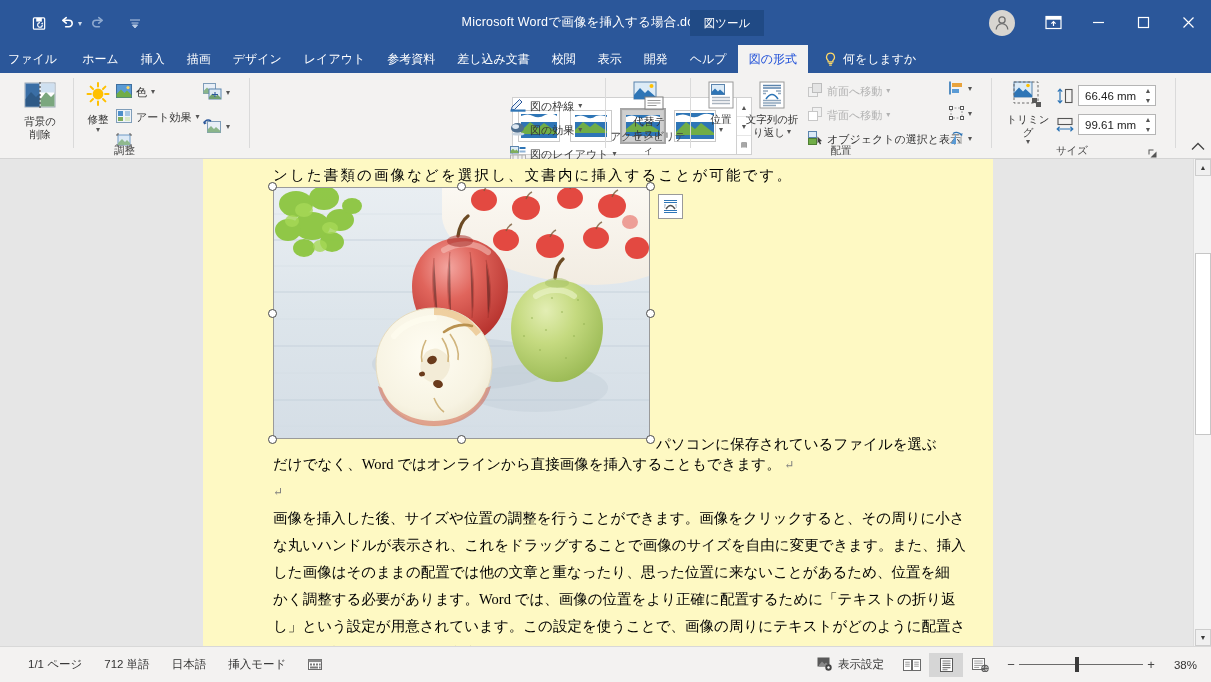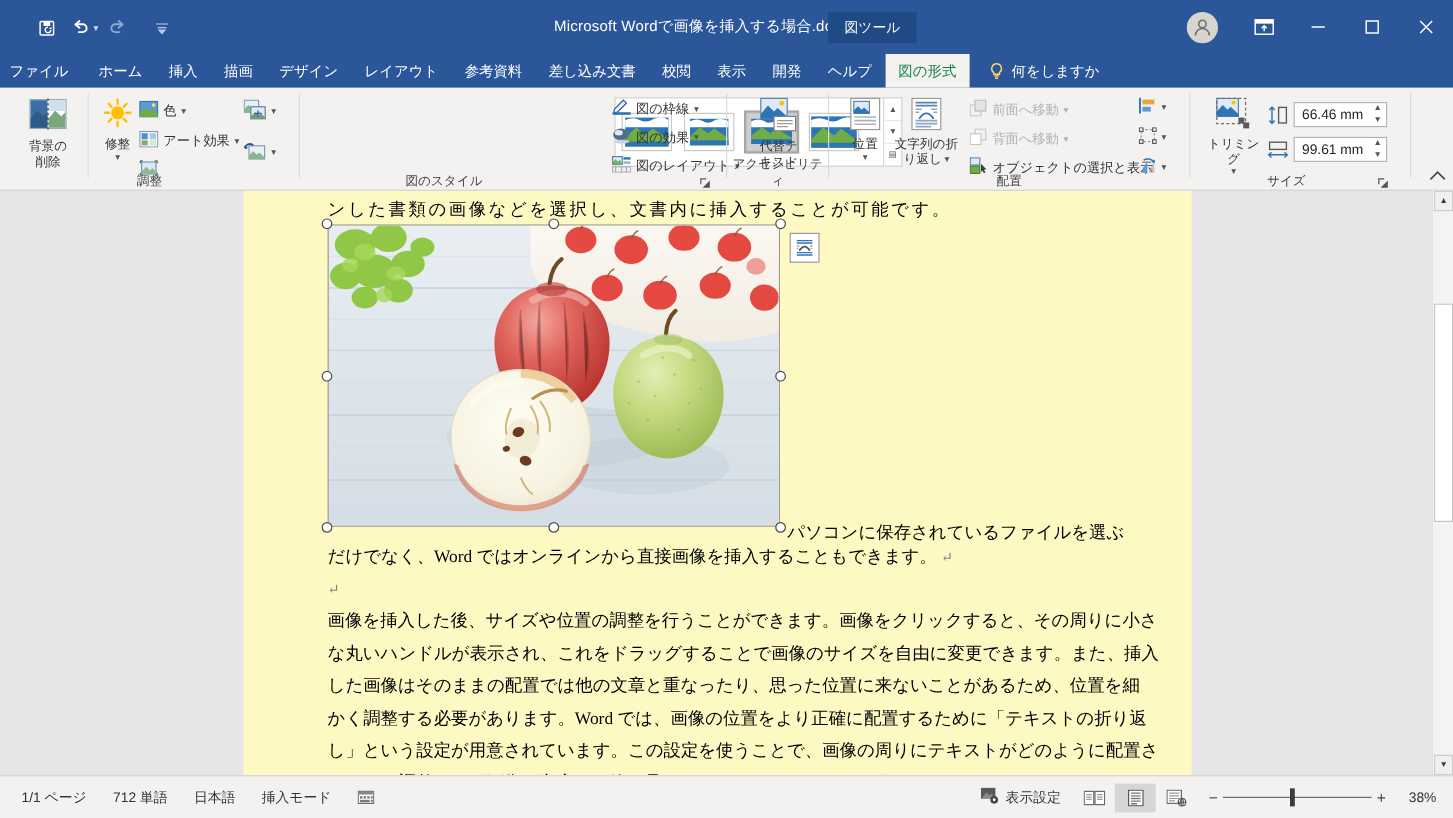--- a/index.html
+++ b/index.html
@@ -48,21 +48,21 @@
   
   .tabstrip {
     position:absolute; left:0; top:45px; width:1211px; height:28px;
     background:#2b579a; display:flex; align-items:flex-end;
   }
   .tab {
     height:28px; padding:0 11px; display:flex; align-items:center;
     font-size:12px; color:#fff; white-space:nowrap;
   }
   .tab.first { padding-left:8px; padding-right:14px; }
-  .tab.active { background:#f3f2f1; color:#15803d; }
+  .tab.active { background:#f3f2f1; color:#1d4ed8; }
   .tellme {
     height:28px; display:flex; align-items:center; gap:6px;
     padding:0 10px 0 16px; font-size:12px; color:#fff; white-space:nowrap;
   }
   .bulb { width:13px; height:15px; position:relative; display:inline-block; }
   .feedback-icon { position:absolute; right:18px; top:51px; }
 
   
   .ribbon {
     position:absolute; left:0; top:73px; width:1211px; height:86px;
@@ -387,21 +387,21 @@
             <path d="M0 4.6l1.3 2.8 2.6-1.4z" fill="#2b579a"></path>
           </svg>
         </span>
         <span class="caret-dn" style="margin-top:0">▾</span>
       </div>
 
       <div class="grp-label">調整</div>
     </div>
     <div class="grp-div" style="left:249px; top:5px;"></div>
 
-    <div class="grp" style="left:250px; width:355px;">
+    <div class="grp" style="left:250px; width:355px;margin-top:16px;">
       <div class="gallery">
         <div class="gthumb">
           <svg width="40" height="30" viewBox="0 0 40 30">
             <rect width="40" height="30" fill="#fff"></rect>
             <rect x="2" y="3" width="36" height="24" fill="#2e75b6"></rect>
             <path d="M2 5 q7 -3 12 0 q6 3 12 -1 q7 -3 12 1 v6 H2 Z" fill="#fff"></path>
             <path d="M2 20 L11 11 L19 17 L25 12 L38 21 V27 H2 Z" fill="#70ad47"></path>
             <rect x="2" y="23" width="36" height="4" fill="#2e75b6"></rect>
           </svg>
         </div>
@@ -851,21 +851,21 @@
     </div>
   </div>
 
   <div class="vscroll">
     <div class="vs-arrow" style="top:0;">▲</div>
     <div class="vs-thumb"></div>
     <div class="vs-arrow" style="bottom:0;">▼</div>
   </div>
 
   <div class="statusbar">
-    <span class="sb-item" style="padding-left:18px">1/1 ページ</span>
+    <span class="sb-item" style="padding-left:28px">1/1 ページ</span>
     <span class="sb-item">712 単語</span>
     <span class="sb-item">日本語</span>
     <span class="sb-item">挿入モード</span>
     <span class="sb-item">
       <svg width="14" height="13" viewBox="0 0 14 13">
         <rect x="0.5" y="1.5" width="13" height="10" fill="#fff" stroke="#6a6a6a"></rect>
         <rect x="0.5" y="1.5" width="13" height="2.6" fill="#8a8a8a"></rect>
         <g fill="#7a7a7a">
             <rect x="2" y="5.5" width="2" height="2"></rect>
             <rect x="5" y="5.5" width="2" height="2"></rect>

